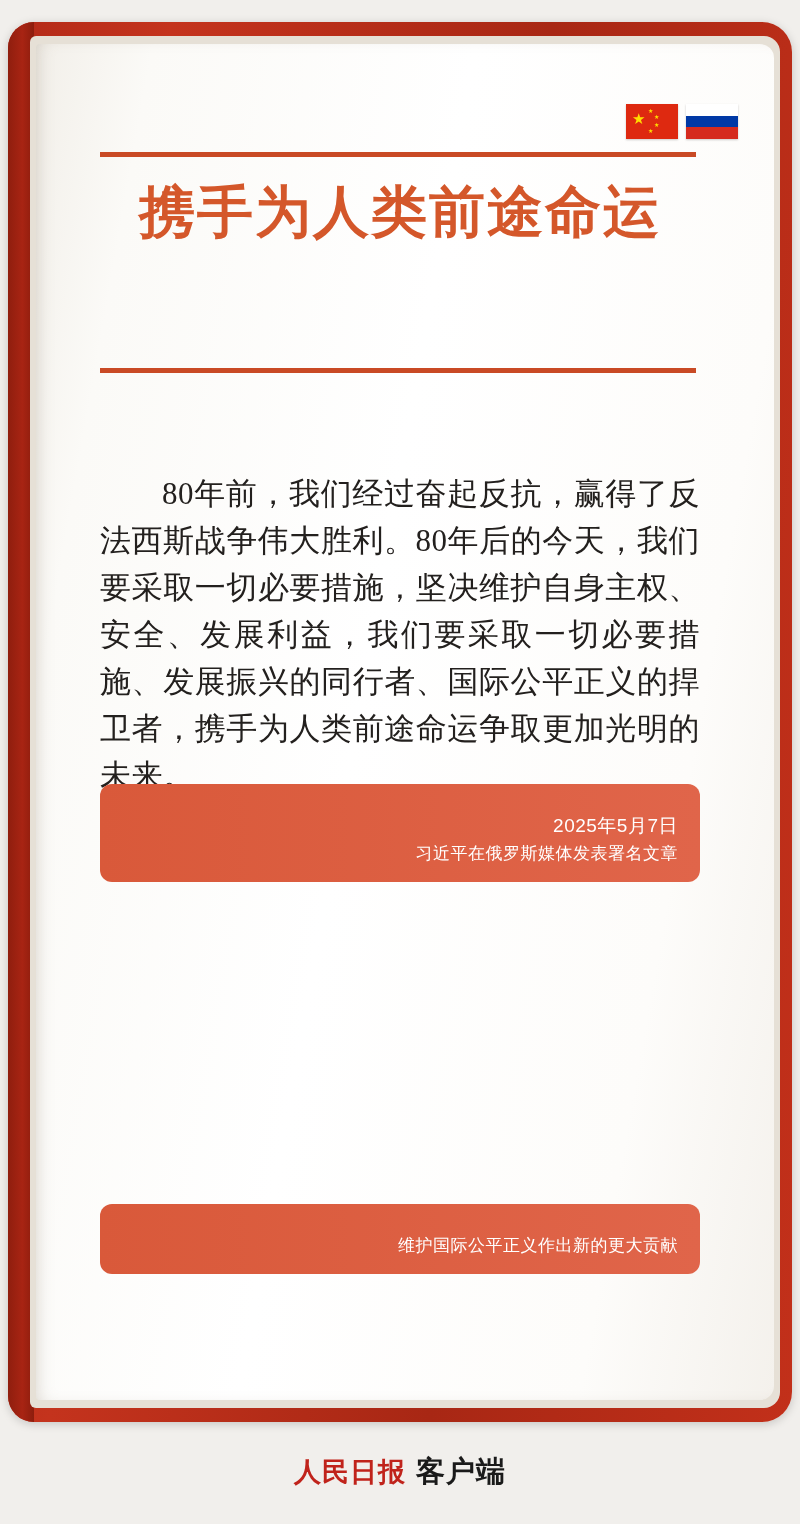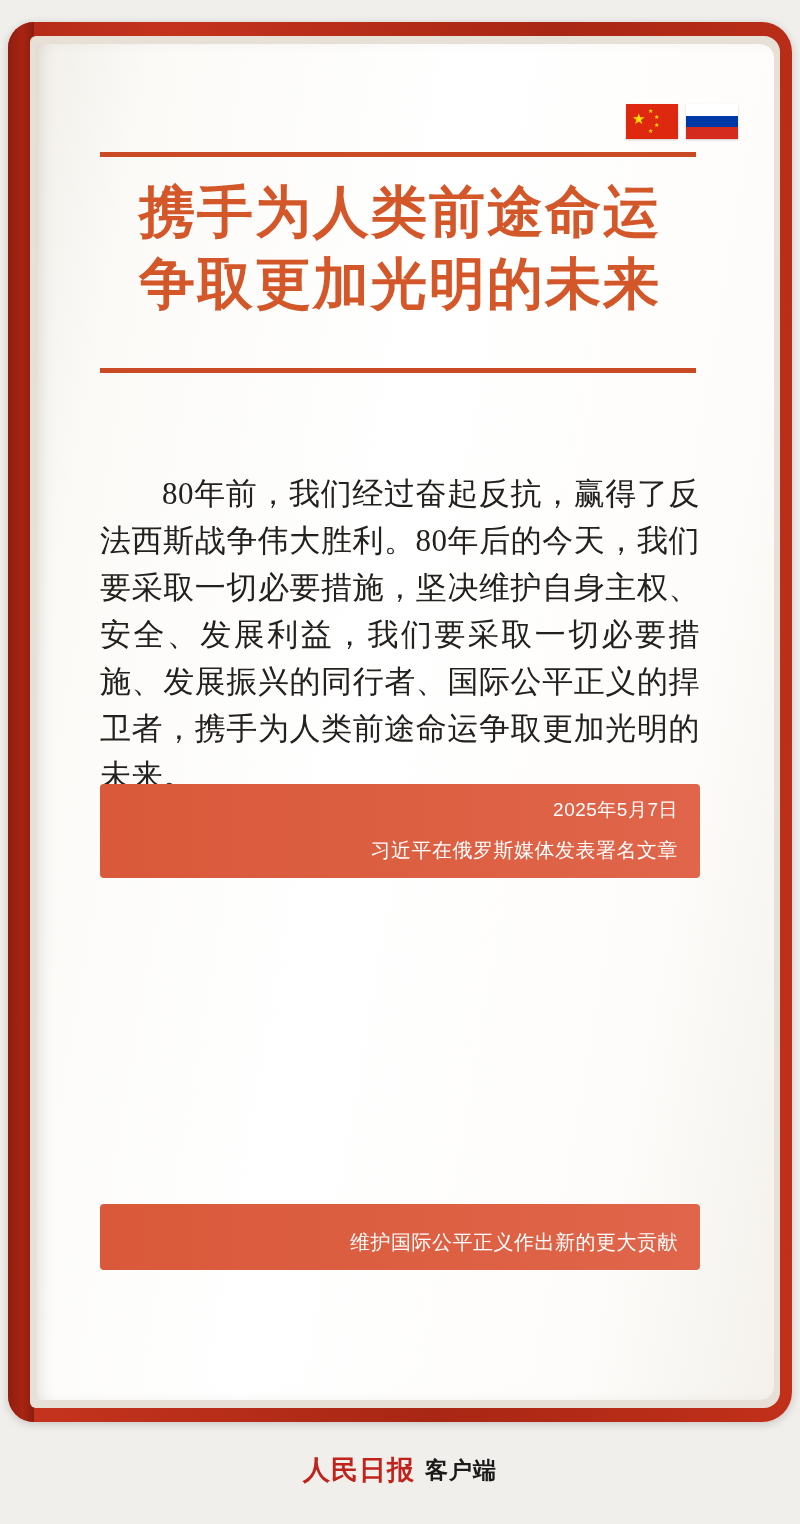--- a/index.html
+++ b/index.html
@@ -141,36 +141,35 @@
     letter-spacing: 0.5px;
   }
   .quote-1 { top: 470px; }
   .quote-2 { top: 930px; }
 
   .attr {
     position: absolute;
     left: 100px;
     width: 600px;
     background: linear-gradient(90deg, #d9593a 0%, #e0654a 100%);
-    border-radius: 4px;
+    border-radius: 12px;
     color: #ffffff;
     text-align: right;
     box-sizing: border-box;
-    padding: 12px 22px 14px 22px;
+    padding: 28px 22px 14px 22px;
   }
   .attr-date {
     font-size: 19px;
     line-height: 28px;
     letter-spacing: 0.5px;
   }
   .attr-src {
-    font-size: 20px;
+    font-size: 17px;
     line-height: 28px;
     letter-spacing: 0.5px;
-    margin-top: 12px;
   }
   .attr-1 { top: 784px; }
   .attr-2 { top: 1204px; }
 
   
   .footer {
     position: absolute;
     left: 0;
     top: 1452px;
     width: 800px;
@@ -181,21 +180,21 @@
   }
   .logo-mark {
     font-family: "Liberation Serif", "DejaVu Serif", serif;
     font-size: 27px;
     font-weight: bold;
     color: #c0231b;
     letter-spacing: 1px;
   }
   .logo-text {
     font-family: "Liberation Sans", sans-serif;
-    font-size: 23px;
+    font-size: 29px;
     font-weight: bold;
     color: #1a1a1a;
     letter-spacing: 1px;
   }
 </style>
 </head>
 <body>
 
 <div class="poster">
 
@@ -216,21 +215,20 @@
       <div class="band b1"></div>
       <div class="band b2"></div>
       <div class="band b3"></div>
     </div>
   </div>
 
   <div class="rule rule-top"></div>
 
   <div class="title">
     <span class="title-line">携手为人类前途命运</span>
-    <span class="title-line">争取更加光明的未来</span>
   </div>
 
   <div class="rule rule-bottom"></div>
 
   <div class="quote quote-1">80年前，我们经过奋起反抗，赢得了反法西斯战争伟大胜利。80年后的今天，我们要采取一切必要措施，坚决维护自身主权、安全、发展利益，我们要采取一切必要措施、发展振兴的同行者、国际公平正义的捍卫者，携手为人类前途命运争取更加光明的未来。</div>
 
   <div class="attr attr-1">
     <div class="attr-date">2025年5月7日</div>
     <div class="attr-src">习近平在俄罗斯媒体发表署名文章</div>
   </div>

